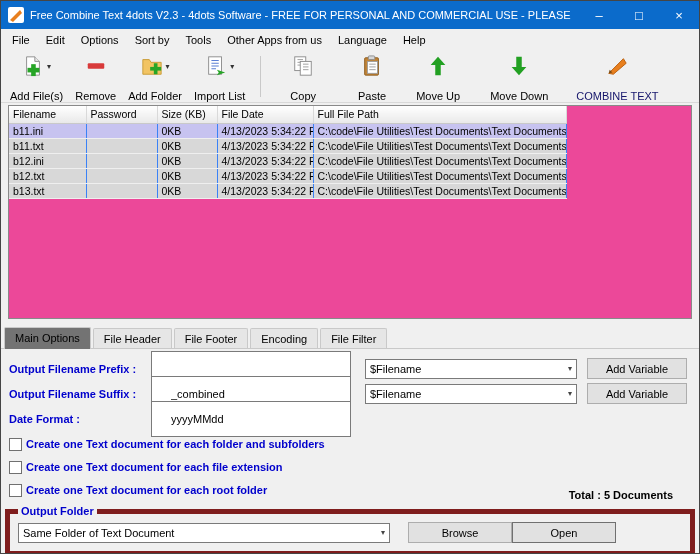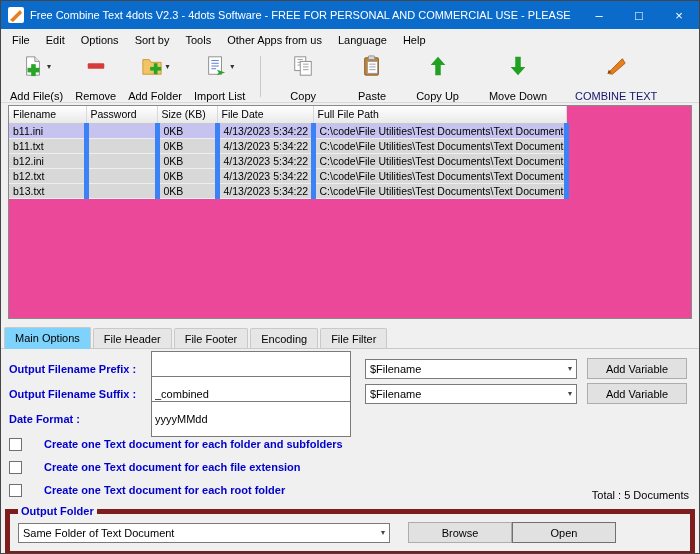--- a/index.html
+++ b/index.html
@@ -26,38 +26,38 @@
   .tb-combine .tb-label{font-weight:normal;color:#15156b}
   [data-name="copy-button"]{margin-left:16px}
   [data-name="paste-button"]{margin-left:30px}
   [data-name="move-up-button"]{margin-left:18px}
   [data-name="move-down-button"]{margin-left:18px}
   [data-name="combine-text-button"]{margin-left:16px}
 
   .list-area{margin:2px 7px;height:214px;background:#ec4899;border:1px solid #898989;overflow:hidden;flex:0 0 auto}
   table.grid{border-collapse:collapse;table-layout:fixed;width:557px;font-size:10.5px}
   .grid th{height:17px;font-weight:normal;text-align:left;padding:0 4px;background:linear-gradient(#ffffff,#e9e9e9);border-right:1px solid #d9d9d9;border-bottom:1px solid #c9c9c9;white-space:nowrap;overflow:hidden}
-  .grid td{height:15px;padding:0 4px;background:#d8d8d8;border-right:5px solid #3b82f6;border-bottom:1px solid #efefef;white-space:nowrap;overflow:hidden}
+  .grid td{height:15px;padding:0 4px;background:#d8d8d8;border-right:1px solid #3b82f6;border-bottom:1px solid #efefef;white-space:nowrap;overflow:hidden}
   tr.selected td{background:#c7c3f0}
 
   .tabs{display:flex;align-items:flex-end;padding:0 3px;margin-top:4px;border-bottom:1px solid #c9c9c9;height:24px;flex:0 0 auto}
   .tab{padding:4px 10px 3px;border:1px solid #c9c9c9;border-bottom:none;background:#e6e6e6;margin-right:2px;border-radius:2px 2px 0 0}
-  .tab.active{background:#7dd3fc;padding-bottom:5px;margin-bottom:-1px}
+  .tab.active{background:#737373;padding-bottom:5px;margin-bottom:-1px}
 
   .panel{flex:1;position:relative;padding-top:5px}
   .form-row{display:flex;align-items:center;margin:4px 8px;height:21px}
   .lbl{width:142px;color:#0000cc;font-weight:bold}
-  .txt{width:200px;height:36px;border:1px solid #7a7a7a;background:#fff;padding:0 3px;font:11px "Liberation Sans",sans-serif}
+  .txt{width:200px;height:36px;border:1px solid #7a7a7a;background:#fff;padding:0 19px;font:11px "Liberation Sans",sans-serif}
   .combo{width:212px;height:20px;border:1px solid #7a7a7a;background:#fff;display:flex;align-items:center;justify-content:space-between;padding:0 4px;margin-left:14px}
   .combo .caret{font-size:8px;color:#444}
   .btn{height:21px;min-width:100px;background:#e1e1e1;border:1px solid #adadad;margin-left:10px;display:flex;align-items:center;justify-content:center}
-  .chk-row{display:flex;align-items:center;gap:22px;margin:7px 8px;height:16px}
+  .chk-row{display:flex;align-items:center;gap:4px;margin:7px 8px;height:16px}
   .chk{width:13px;height:13px;background:#fff;border:1px solid #707070;flex:0 0 auto}
   .chk-label{color:#0000cc;font-weight:bold}
-  .total{position:absolute;right:10px;top:140px;font-weight:normal}
+  .total{position:absolute;right:26px;top:140px;font-weight:bold}
   fieldset.outbox{margin:2px 4px 0;border:5px solid #7f1d1d;padding:3px 6px 8px}
   fieldset.outbox legend{color:#0000cc;font-weight:bold;padding:0 3px;margin-left:2px}
   .out-row{display:flex;align-items:center;margin-top:2px}
   .out-combo{width:372px;margin-left:2px}
   .btn.browse{margin-left:18px;min-width:104px}
   .btn.open{margin-left:0;min-width:104px;border-color:#707070}
 </style>
 </head>
 <body>
 
@@ -168,21 +168,21 @@
         <span class="tb-label" data-name="toolbar-button-label">Paste</span>
       </div>
       <div class="tb-btn" data-name="move-up-button">
         <span class="tb-top" data-name="toolbar-button-icon-area">
           <span class="tb-icon" data-name="move-up-icon">
             <svg viewBox="0 0 24 24">
               <path d="M12 2l8 9h-5v11H9V11H4z" fill="#22a022"></path>
             </svg>
           </span>
         </span>
-        <span class="tb-label" data-name="toolbar-button-label">Copy Up</span>
+        <span class="tb-label" data-name="toolbar-button-label">Move Up</span>
       </div>
       <div class="tb-btn" data-name="move-down-button">
         <span class="tb-top" data-name="toolbar-button-icon-area">
           <span class="tb-icon" data-name="move-down-icon">
             <svg viewBox="0 0 24 24">
               <path d="M12 22l-8-9h5V2h6v11h5z" fill="#22a022"></path>
             </svg>
           </span>
         </span>
         <span class="tb-label" data-name="toolbar-button-label">Move Down</span>

